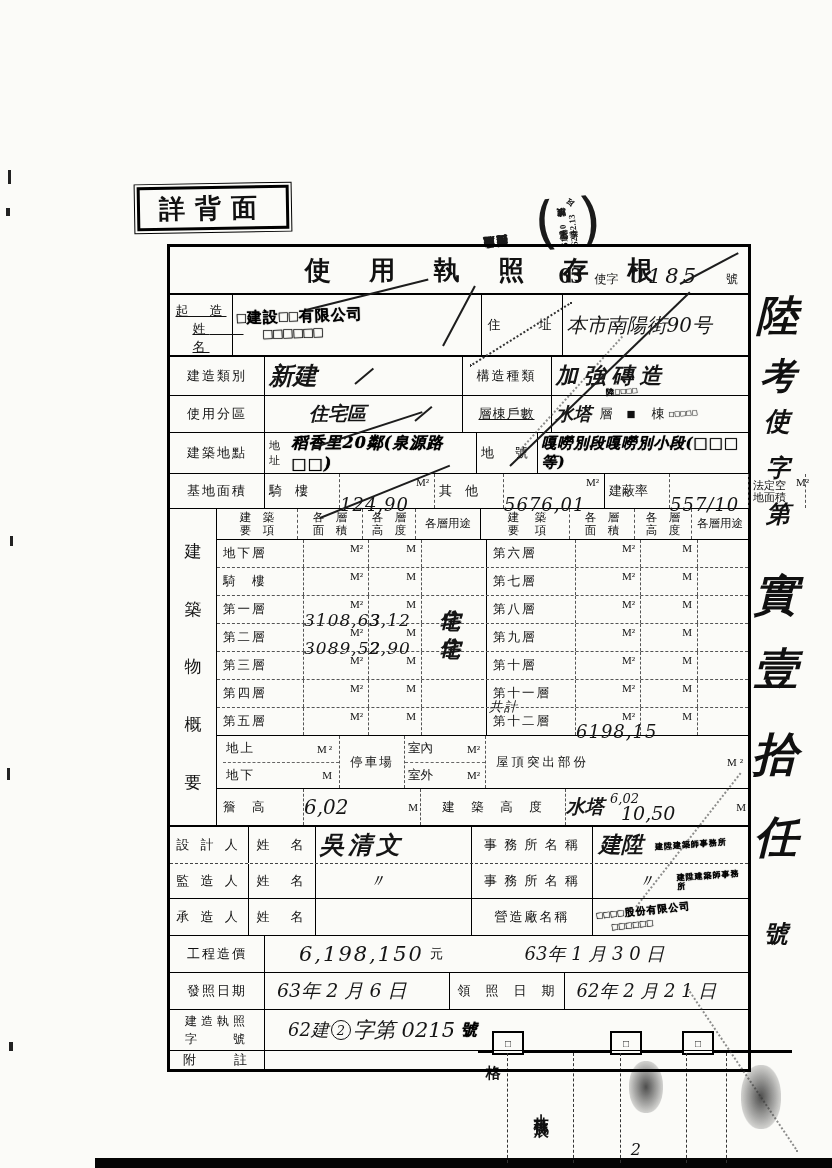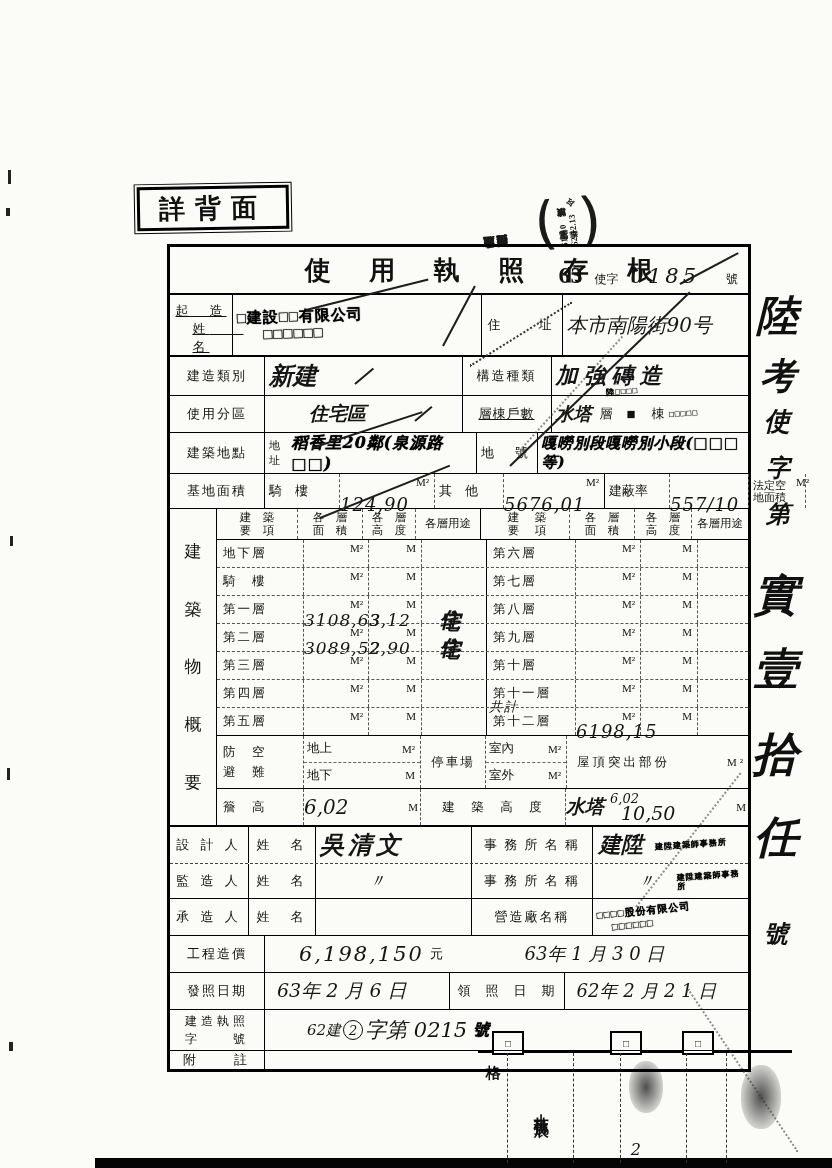--- a/index.html
+++ b/index.html
@@ -380,23 +380,20 @@
               <span class="hw num-hw" style="font-size:18px;">6198,15</span>
               <span class="unit abs">M²</span>
             </div>
           <div class="fc f7">
               <span class="unit abs">M</span>
             </div>
           <div class="fc f8"></div>
         </div>
 
         <div class="frow" style="height:52px;border-bottom:1px solid #000;">
-          <div class="fc f1 pre" style="letter-spacing:2px;line-height:1.6;">
-            <span class="pre"><span>防　空</span><br><span>避　難</span></span>
-          </div>
           <div class="fc stack" style="width:116px;flex:none;align-items:stretch;">
             <div class="sline">
                 <span>地上</span>
                 <span class="unit">M²</span>
               </div>
             <div class="sline">
                 <span>地下</span>
                 <span class="unit">M</span>
               </div>
           </div>
@@ -505,21 +502,21 @@
       <div class="lbl" style="width:110px;border-left:1px solid #000;letter-spacing:1px;">領　照　日　期</div>
       <div class="cell">
         <span class="hw" style="font-size:18px;margin-left:8px;">62年  2 月 2 1  日</span>
       </div>
     </div>
 
     <div class="r" style="height:40px;">
       <div class="lbl pre" style="width:90px;font-size:12px;line-height:1.5;"><span class="pre">建造執照
 字　　號</span></div>
       <div class="cell">
-        <span class="hw" style="font-size:15px;margin-left:38px;">62建</span>
+        <span class="hw" style="font-size:18px;margin-left:19px;">62建</span>
         <span class="circle2 hw">2</span>
         <span class="hw" style="font-size:21px;">字第 0215</span>
         <span class="hw stamp" style="font-size:16px;margin-left:6px;">號</span>
       </div>
     </div>
 
     <div class="r" style="height:52px;border-bottom:none;flex:1;">
       <div class="lbl" style="width:90px;">附　　註</div>
       <div class="cell"></div>
     </div>

